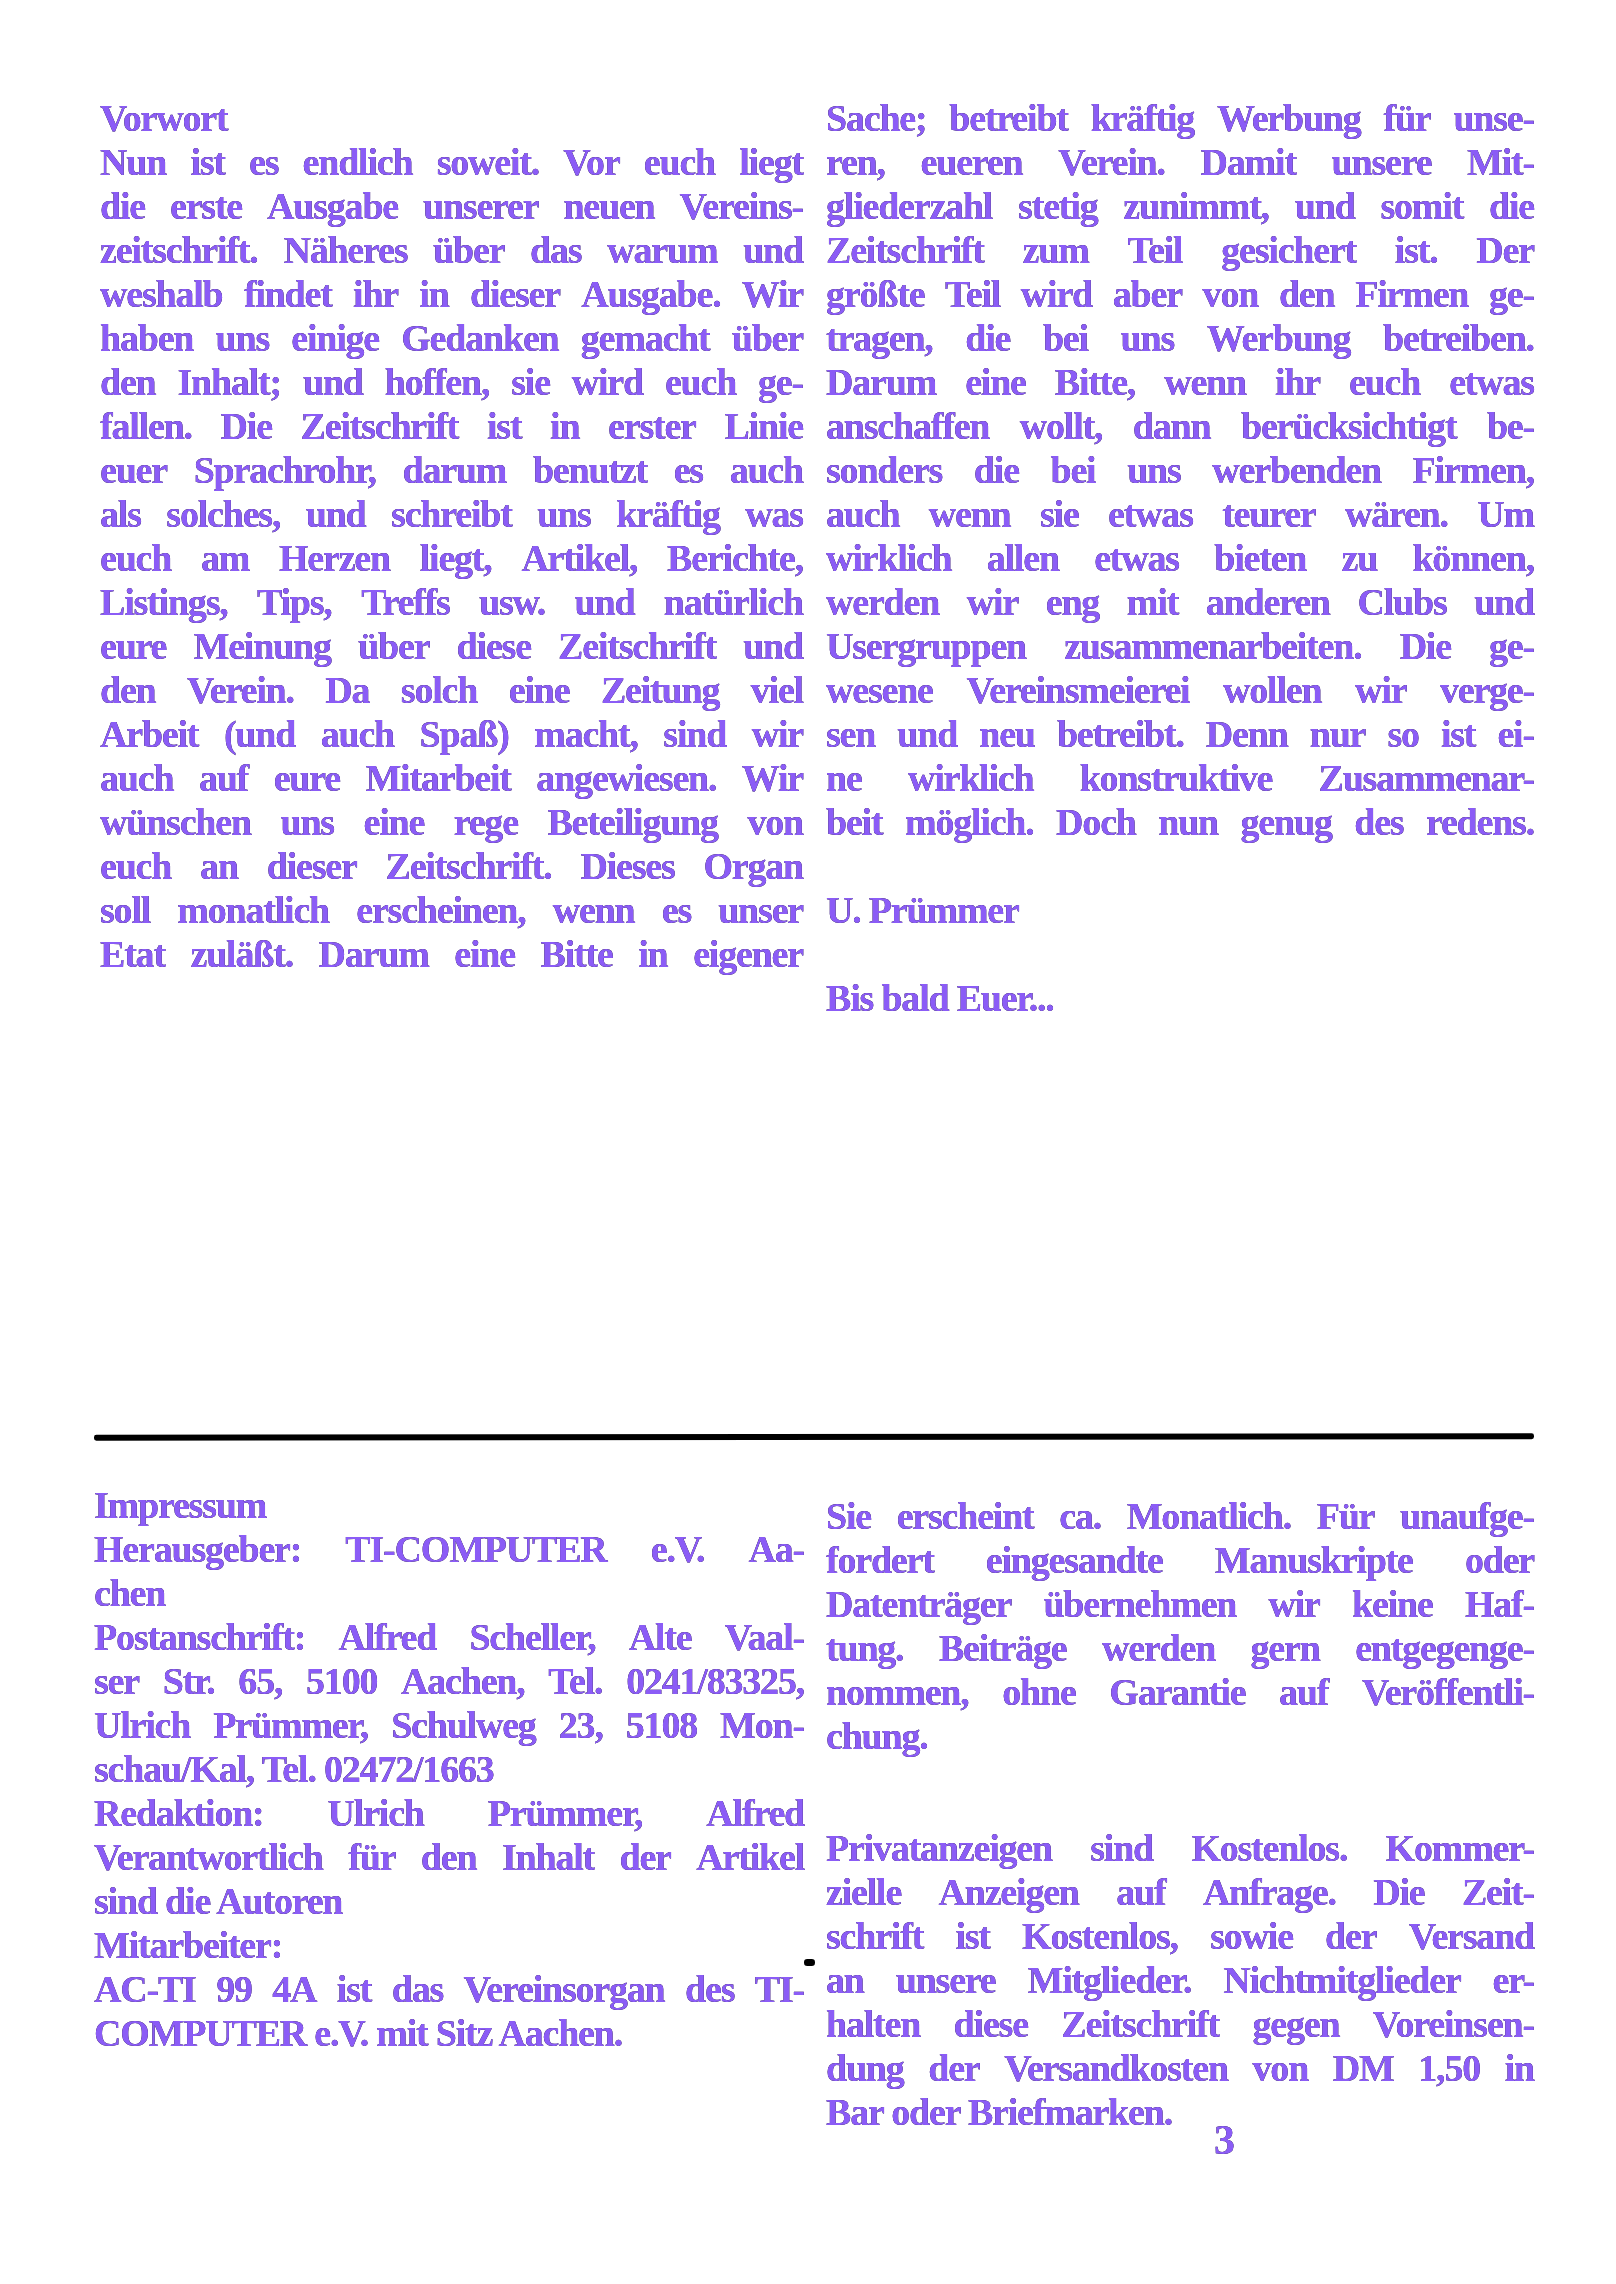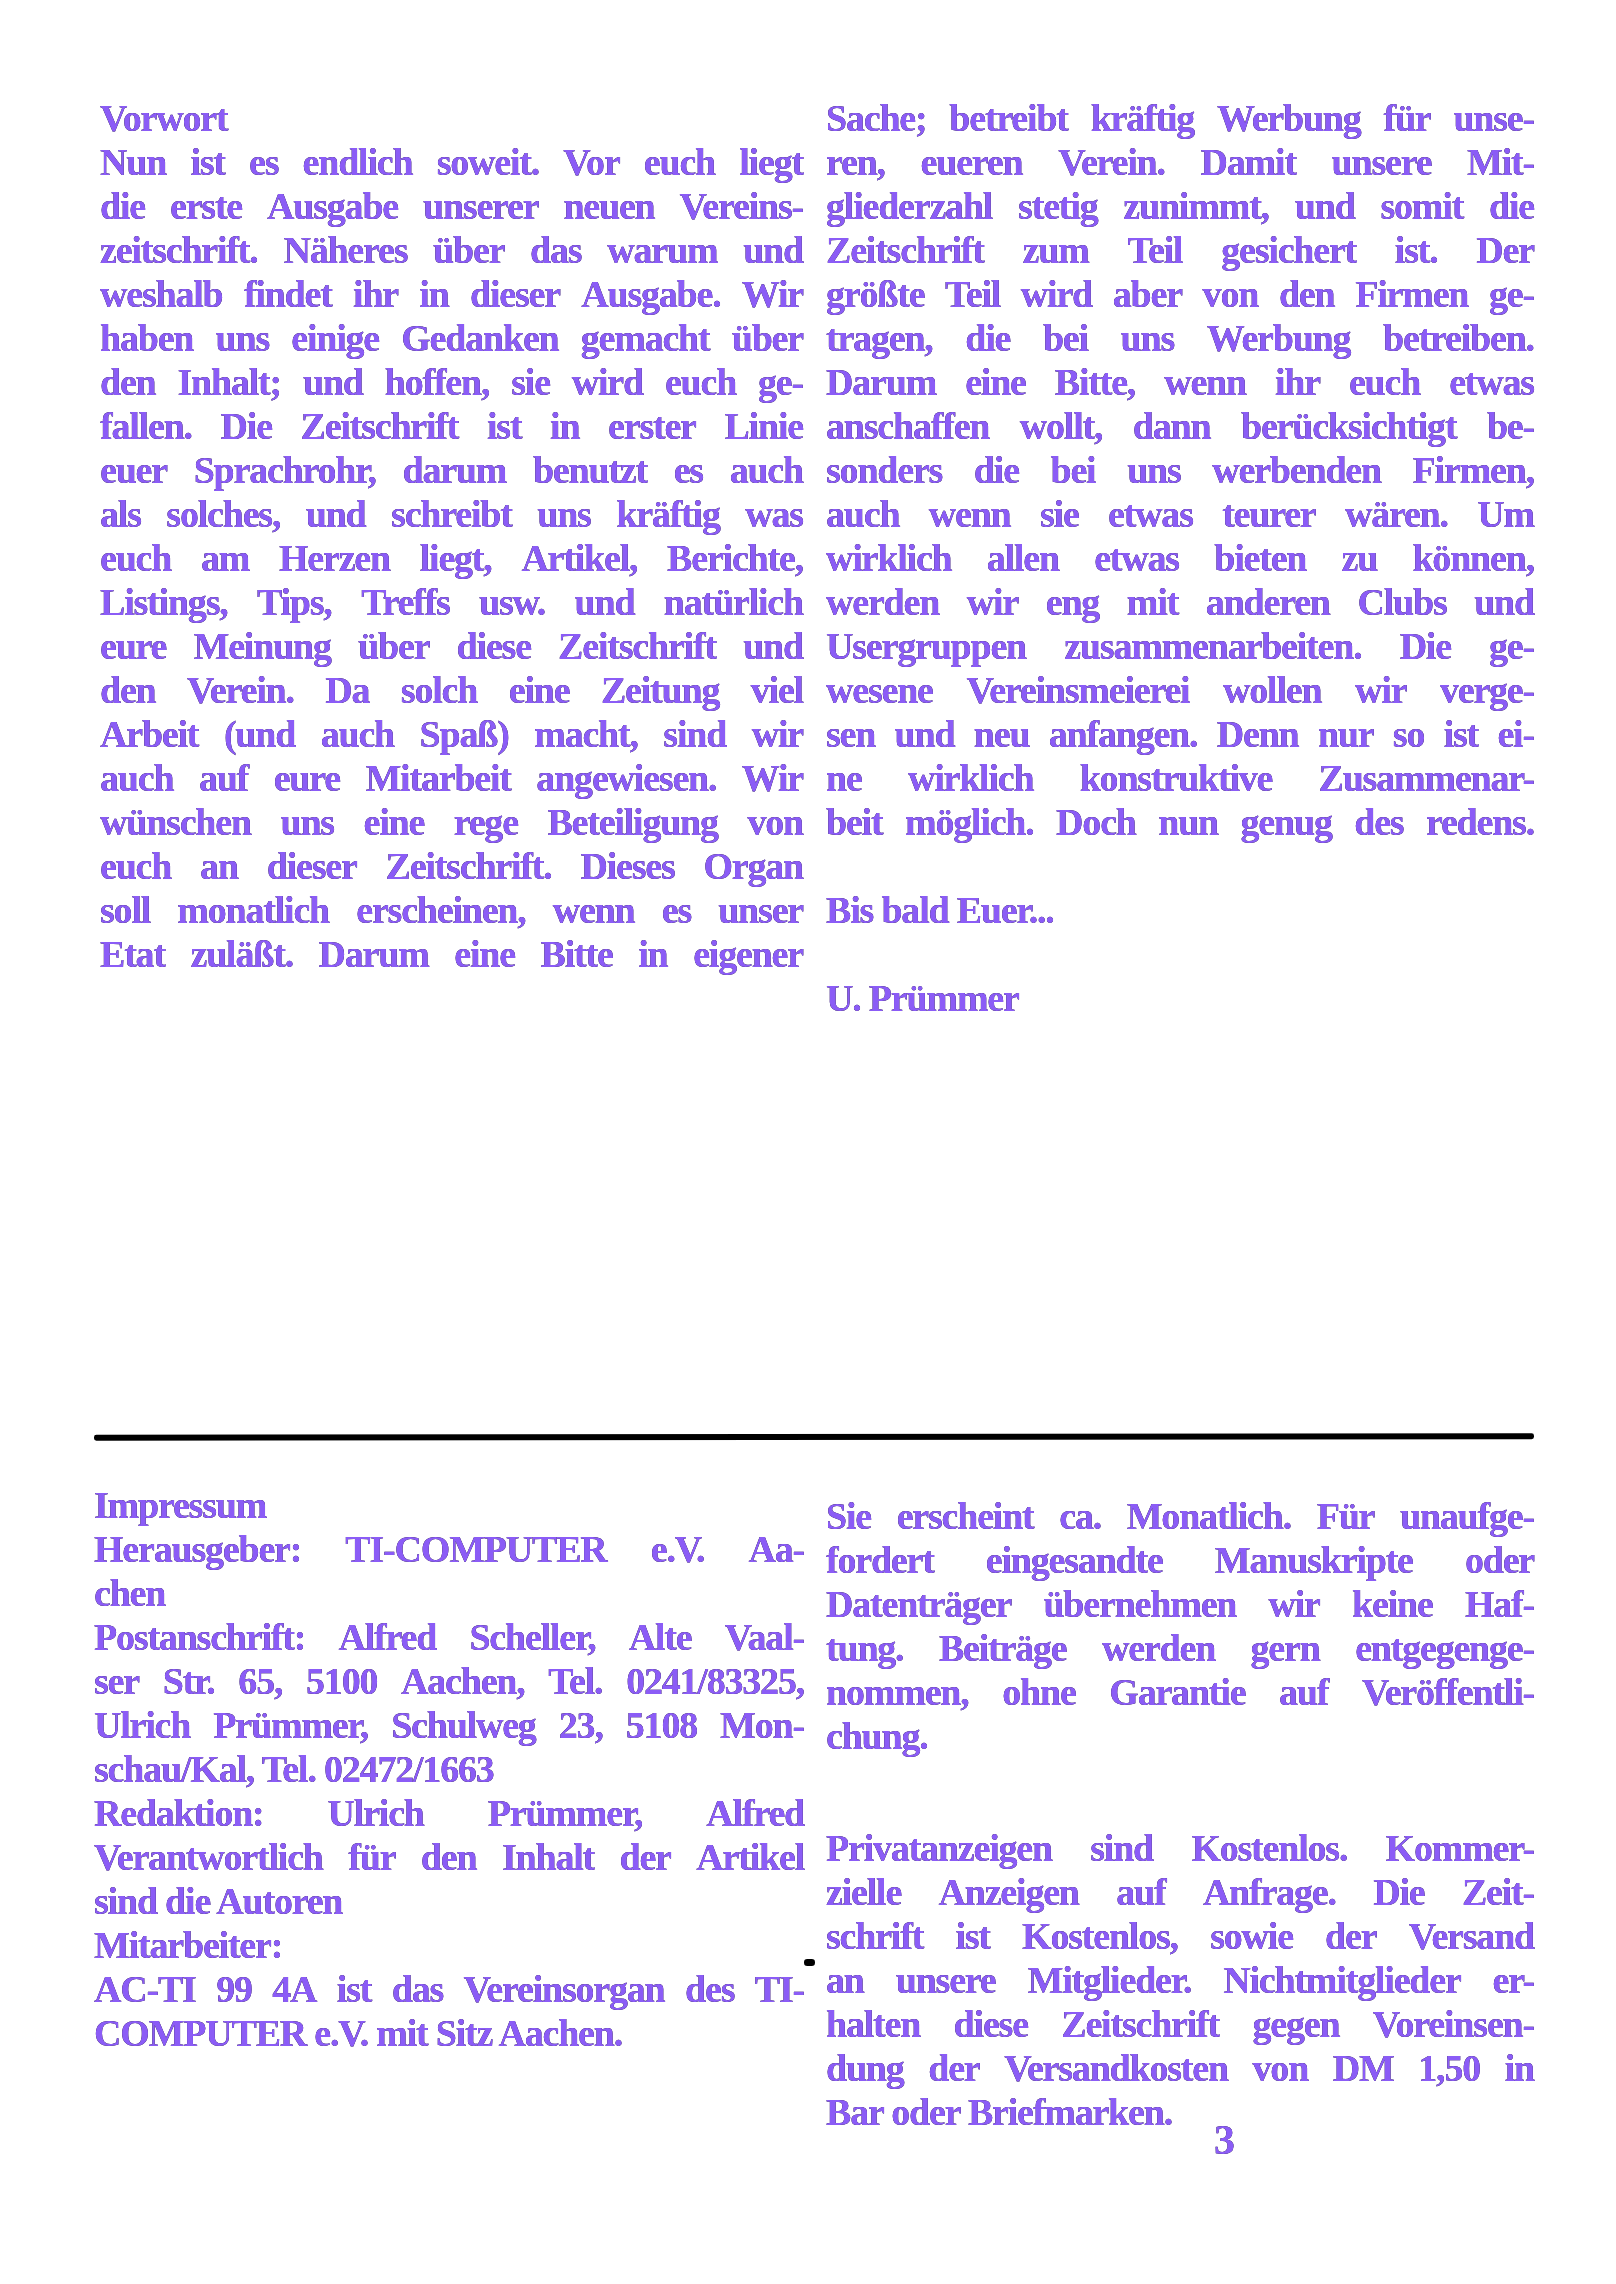--- a/index.html
+++ b/index.html
@@ -351,21 +351,21 @@
         <span>wesene</span>
         <span>Vereinsmeierei</span>
         <span>wollen</span>
         <span>wir</span>
         <span>verge-</span>
       </div>
       <div class="ln j">
         <span>sen</span>
         <span>und</span>
         <span>neu</span>
-        <span>anfangen.</span>
+        <span>betreibt.</span>
         <span>Denn</span>
         <span>nur</span>
         <span>so</span>
         <span>ist</span>
         <span>ei-</span>
       </div>
       <div class="ln j">
         <span>ne</span>
         <span>wirklich</span>
         <span>konstruktive</span>
@@ -373,22 +373,22 @@
       </div>
       <div class="ln j">
         <span>beit</span>
         <span>möglich.</span>
         <span>Doch</span>
         <span>nun</span>
         <span>genug</span>
         <span>des</span>
         <span>redens.</span>
       </div>
+      <div class="ln" style="margin-top: 44px;">U. Prümmer</div>
       <div class="ln" style="margin-top: 44px;">Bis bald Euer...</div>
-      <div class="ln" style="margin-top: 44px;">U. Prümmer</div>
     </section>
 
   <div class="divider"></div>
 
   <section class="col impressum-left">
     <div class="heading">Impressum</div>
     <div>
         <div class="ln j">
           <span>Herausgeber:</span>
           <span>TI-COMPUTER</span>

